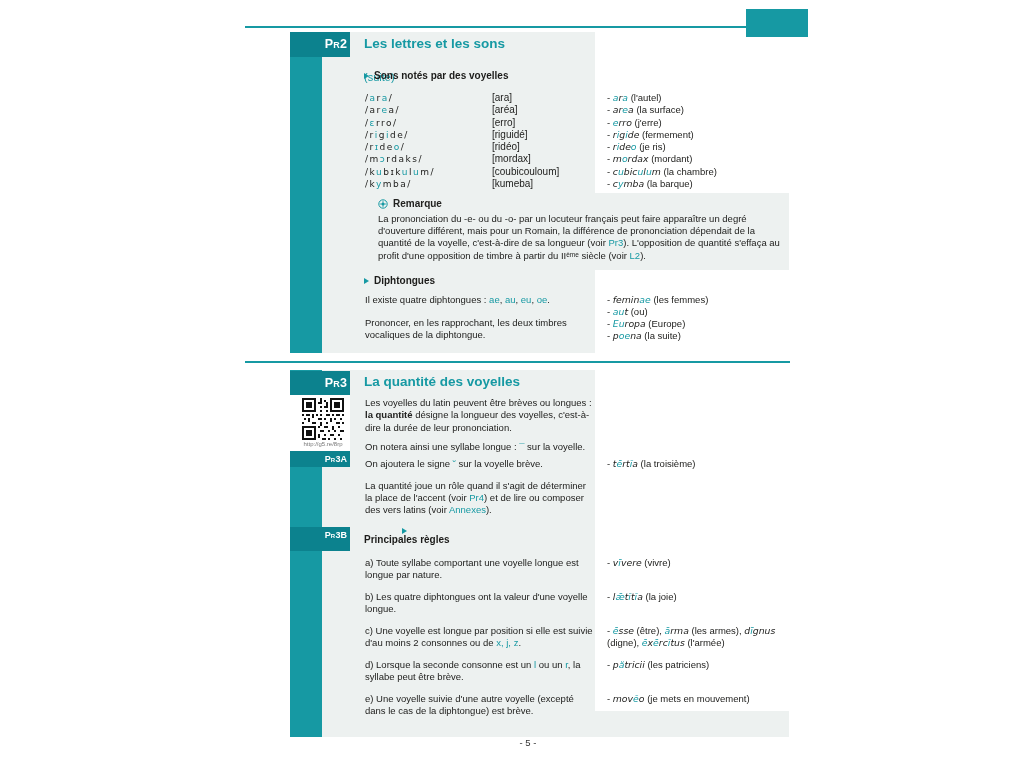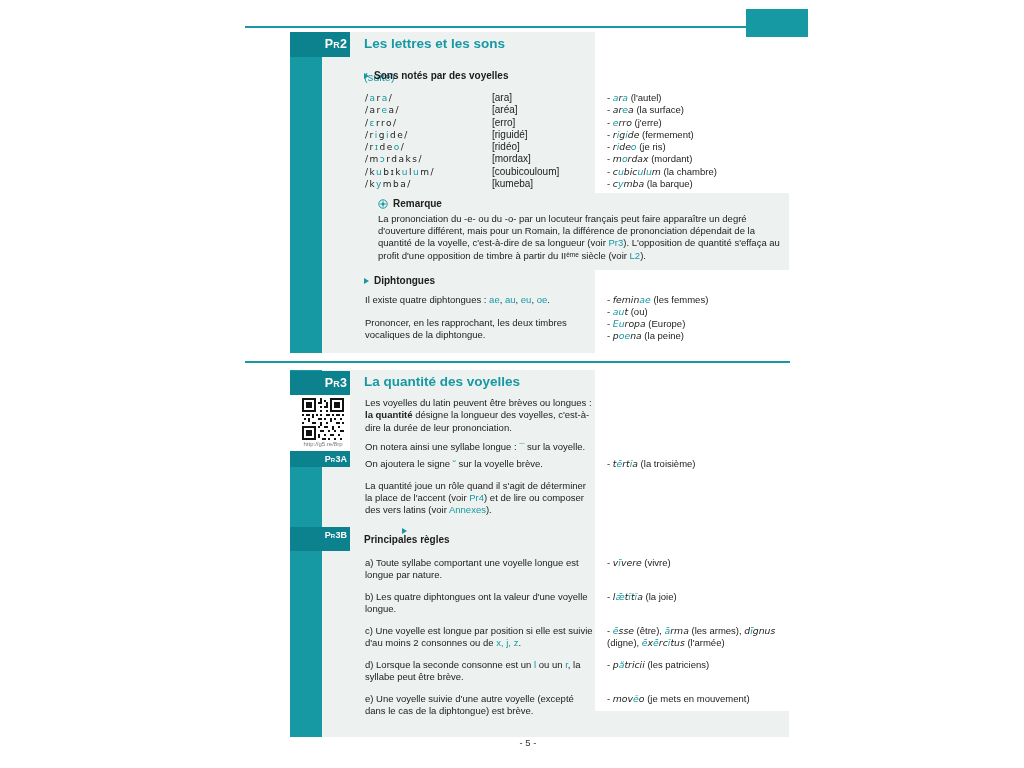--- a/index.html
+++ b/index.html
@@ -133,21 +133,21 @@
       <span class="tri"></span>
       <span>Diphtongues</span>
     </div>
     <div class="abs para" style="left:333px;top:294px;width:230px;"><span>Il existe quatre diphtongues : </span><span class="tl">ae</span><span>, </span><span class="tl">au</span><span>, </span><span class="tl">eu</span><span>, </span><span class="tl">oe</span><span>.</span></div>
     <div class="abs para" style="left:333px;top:317px;width:230px;line-height:11.6px;">Prononcer, en les rapprochant, les deux timbres
 vocaliques de la diphtongue.</div>
     <div class="abs ex4" style="left:575px;top:294px;">
       <div class="erow"><span>- </span><span class="it">femin</span><span class="tl it">ae</span><span> (les femmes)</span></div>
       <div class="erow"><span>- </span><span class="tl it">au</span><span class="it">t</span><span> (ou)</span></div>
       <div class="erow"><span>- </span><span class="tl it">Eu</span><span class="it">ropa</span><span> (Europe)</span></div>
-      <div class="erow"><span>- </span><span class="it">p</span><span class="tl it">oe</span><span class="it">na</span><span> (la peine)</span></div>
+      <div class="erow"><span>- </span><span class="it">p</span><span class="tl it">oe</span><span class="it">na</span><span> (la suite)</span></div>
     </div>
   </section>
 
   <div class="abs rule" style="left:245px;top:361px;width:513px;height:2px;"></div>
 
   <section>
     <div class="abs rail" style="left:290px;top:370px;width:28px;height:367px;"></div>
     <div class="abs graycol" style="left:322px;top:370px;width:241px;height:367px;"></div>
     <div class="abs band" style="left:322px;top:711px;width:435px;height:26px;"></div>
     <div class="abs tag big" style="left:290px;top:371px;width:28px;height:25px;">Pr3</div>

